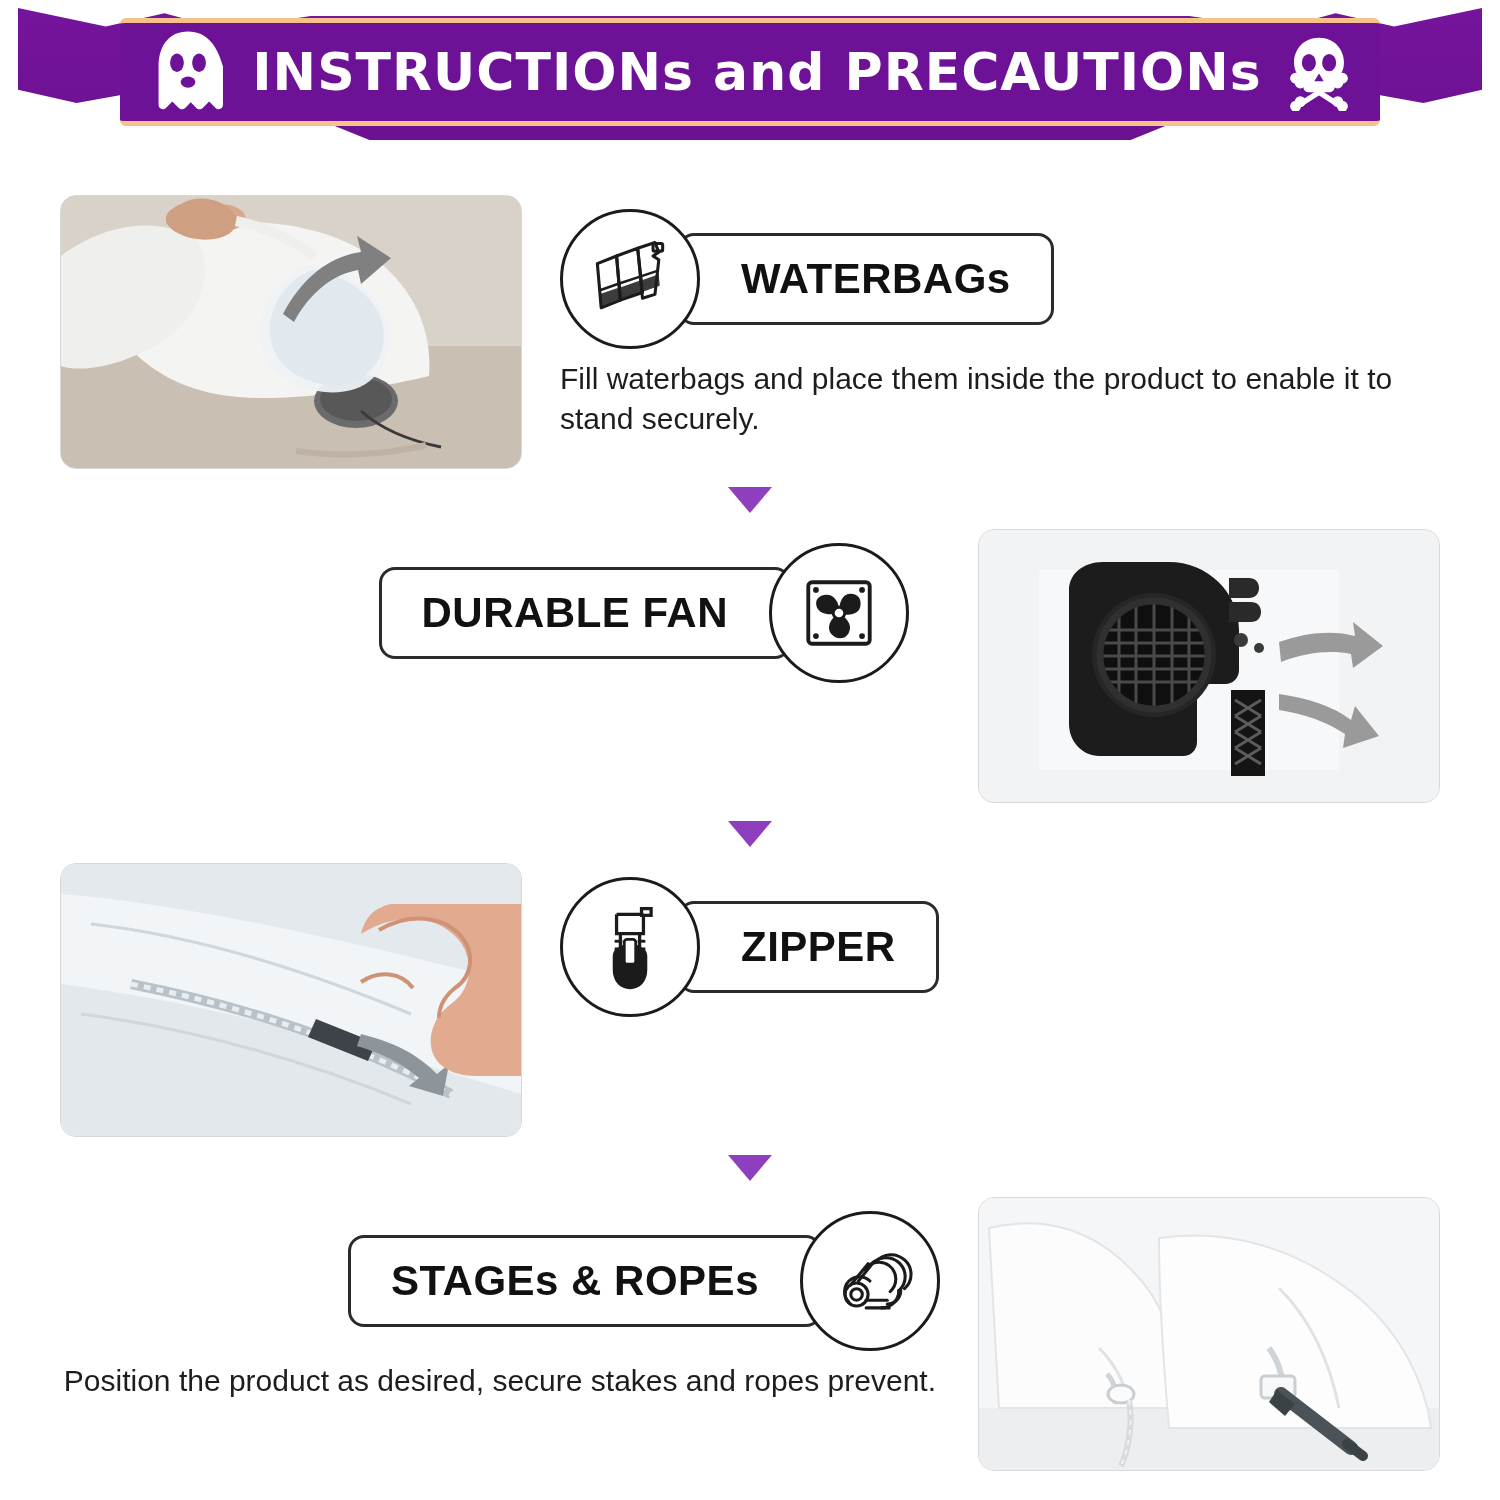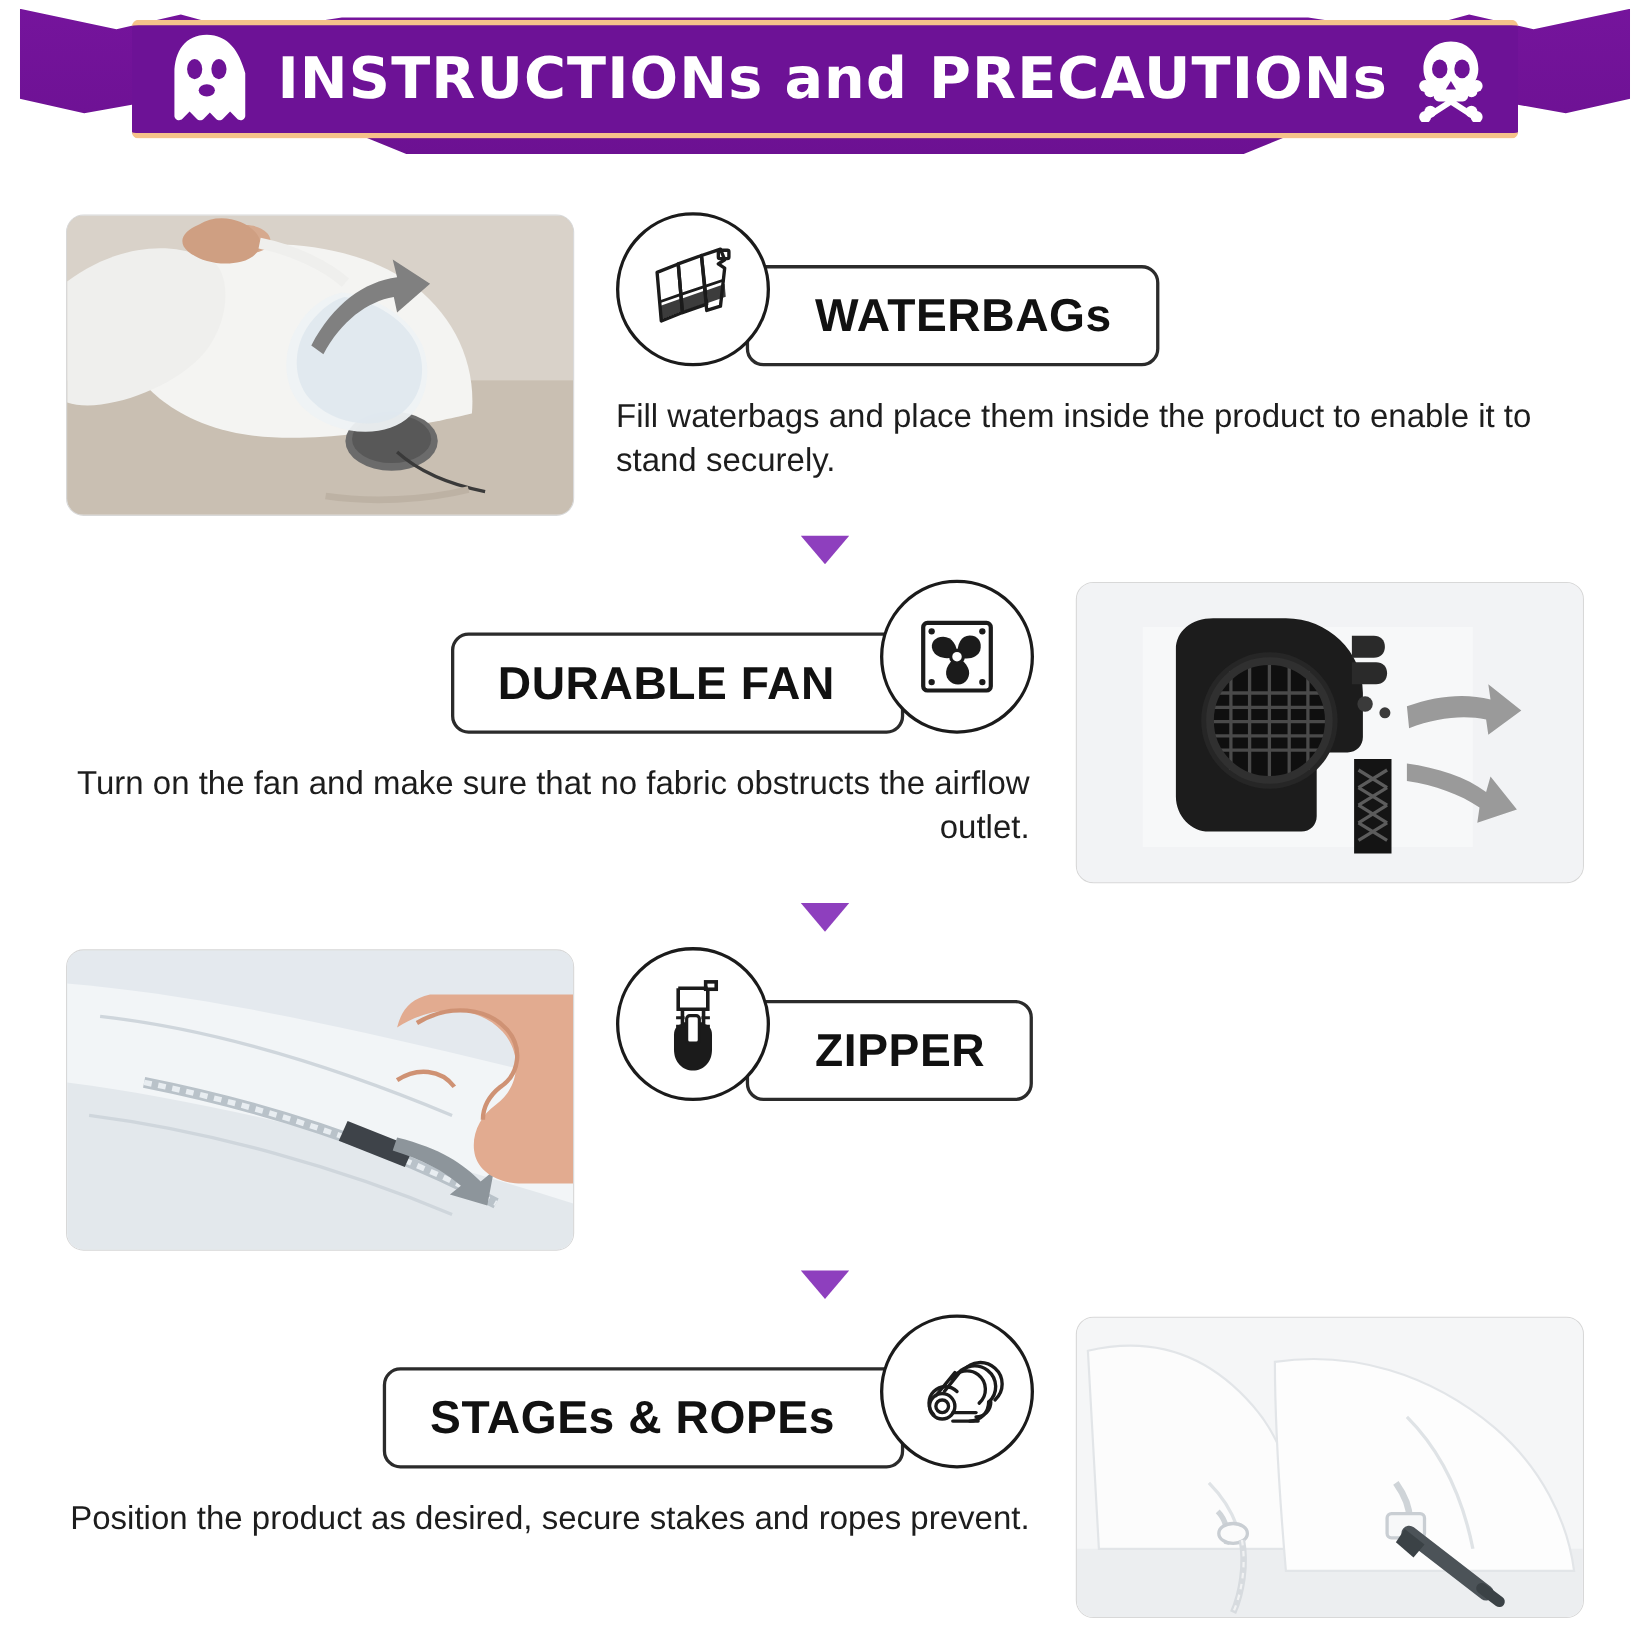--- a/index.html
+++ b/index.html
@@ -99,21 +99,21 @@
     flex: 0 0 auto;
     background: #eceff1;
   }
   .text-col {
     flex: 1 1 auto;
     position: relative;
     padding-top: 30px;
   }
   .label-row {
     display: flex;
-    align-items: flex-end;
+    align-items: center;
     position: relative;
     height: 108px;
   }
   .label-row.left-icon { justify-content: flex-start; }
   .label-row.right-icon { justify-content: flex-end; }
 
   .icon-circle {
     width: 134px;
     height: 134px;
     border-radius: 50%;
@@ -245,21 +245,21 @@
           </svg>
         </span>
         <span class="pill after-icon">WATERBAGs</span>
       </div>
       <div class="desc">Fill waterbags and place them inside the product to enable it to stand securely.</div>
     </div>
   </div>
 
   <div class="arrow-down" style="margin-top:18px;"></div>
 
-  <div class="step reverse" style="margin-top:16px;">
+  <div class="step reverse" style="margin-top:16px;gap:31px;">
     <div class="photo" style="margin-left:38px;background:#f3f4f6;">
       <svg class="ph-bg" viewBox="0 0 460 272" preserveAspectRatio="none">
         <rect width="460" height="272" fill="#f2f3f5"></rect>
         <path d="M60 40h300v200H60z" fill="#f7f8f9"></path>
         <path d="M90 60c0-16 14-28 34-28h66c38 0 70 30 70 68v40c0 8-6 14-14 14h-28v58c0 8-6 14-14 14h-84c-16 0-30-14-30-32z" fill="#1c1c1c"></path>
         <ellipse cx="175" cy="125" rx="62" ry="62" fill="#262626"></ellipse>
         <circle cx="175" cy="125" r="52" fill="#0f0f0f"></circle>
         <g stroke="#4a4a4a" stroke-width="3">
           <line x1="128" y1="100" x2="222" y2="100"></line>
           <line x1="124" y1="113" x2="226" y2="113"></line>
@@ -304,21 +304,20 @@
             <circle cx="74" cy="26" r="3" fill="#1b1b1b"></circle>
             <circle cx="26" cy="74" r="3" fill="#1b1b1b"></circle>
             <circle cx="74" cy="74" r="3" fill="#1b1b1b"></circle>
             <path d="M50 50c0-12 4-20 12-20s12 6 10 14c-2 7-12 10-22 6z" fill="#1b1b1b"></path>
             <path d="M50 50c10 6 14 14 10 21s-13 7-18 1c-5-6-2-16 8-22z" fill="#1b1b1b"></path>
             <path d="M50 50c-11 3-20 1-23-6s2-13 10-13c8 0 14 8 13 19z" fill="#1b1b1b"></path>
             <circle cx="50" cy="50" r="6" fill="#ffffff" stroke="#1b1b1b" stroke-width="3"></circle>
           </svg>
         </span>
       </div>
-      <div class="desc" style="padding-right:4px;">Turn on the fan and make sure that no fabric obstructs the airflow outlet.</div>
     </div>
   </div>
 
   <div class="arrow-down" style="margin-top:18px;"></div>
 
   <div class="step" style="margin-top:16px;">
     <div class="photo" style="margin-right:38px;background:#e7ecef;">
       <svg class="ph-bg" viewBox="0 0 460 272" preserveAspectRatio="none">
         <rect width="460" height="272" fill="#e9edf0"></rect>
         <path d="M0 0h460v272H0z" fill="#e4e9ee"></path>

